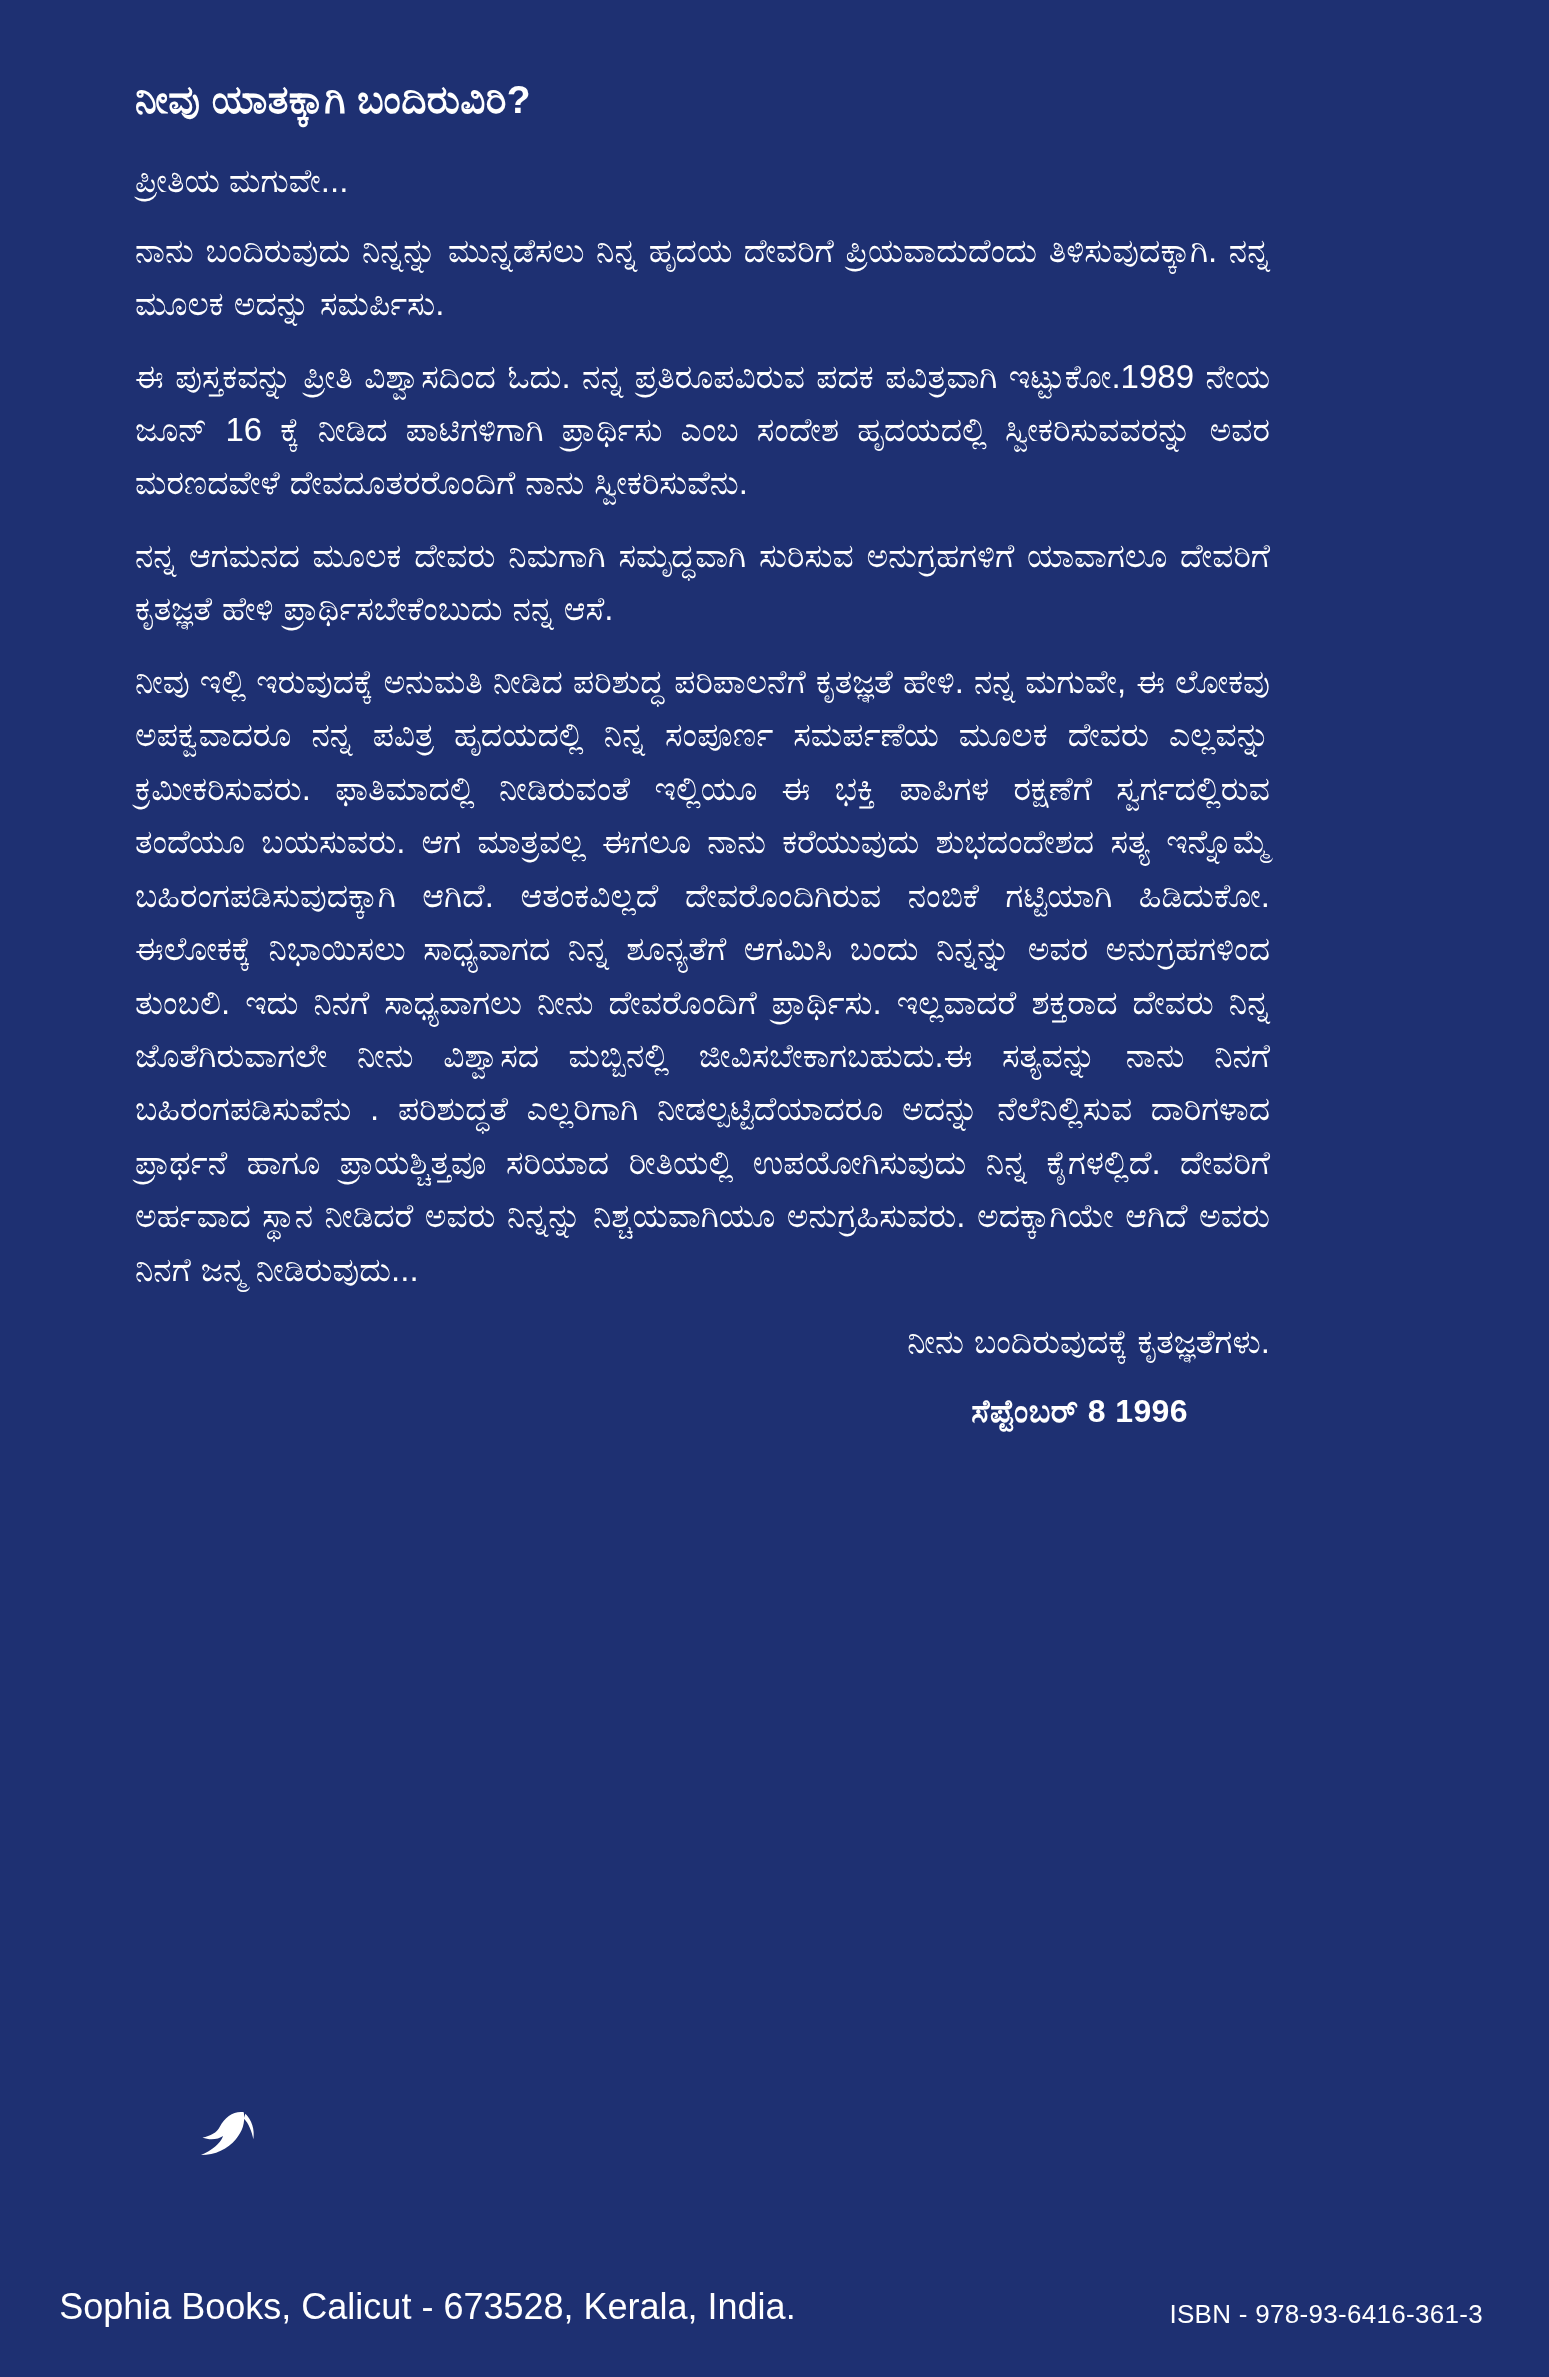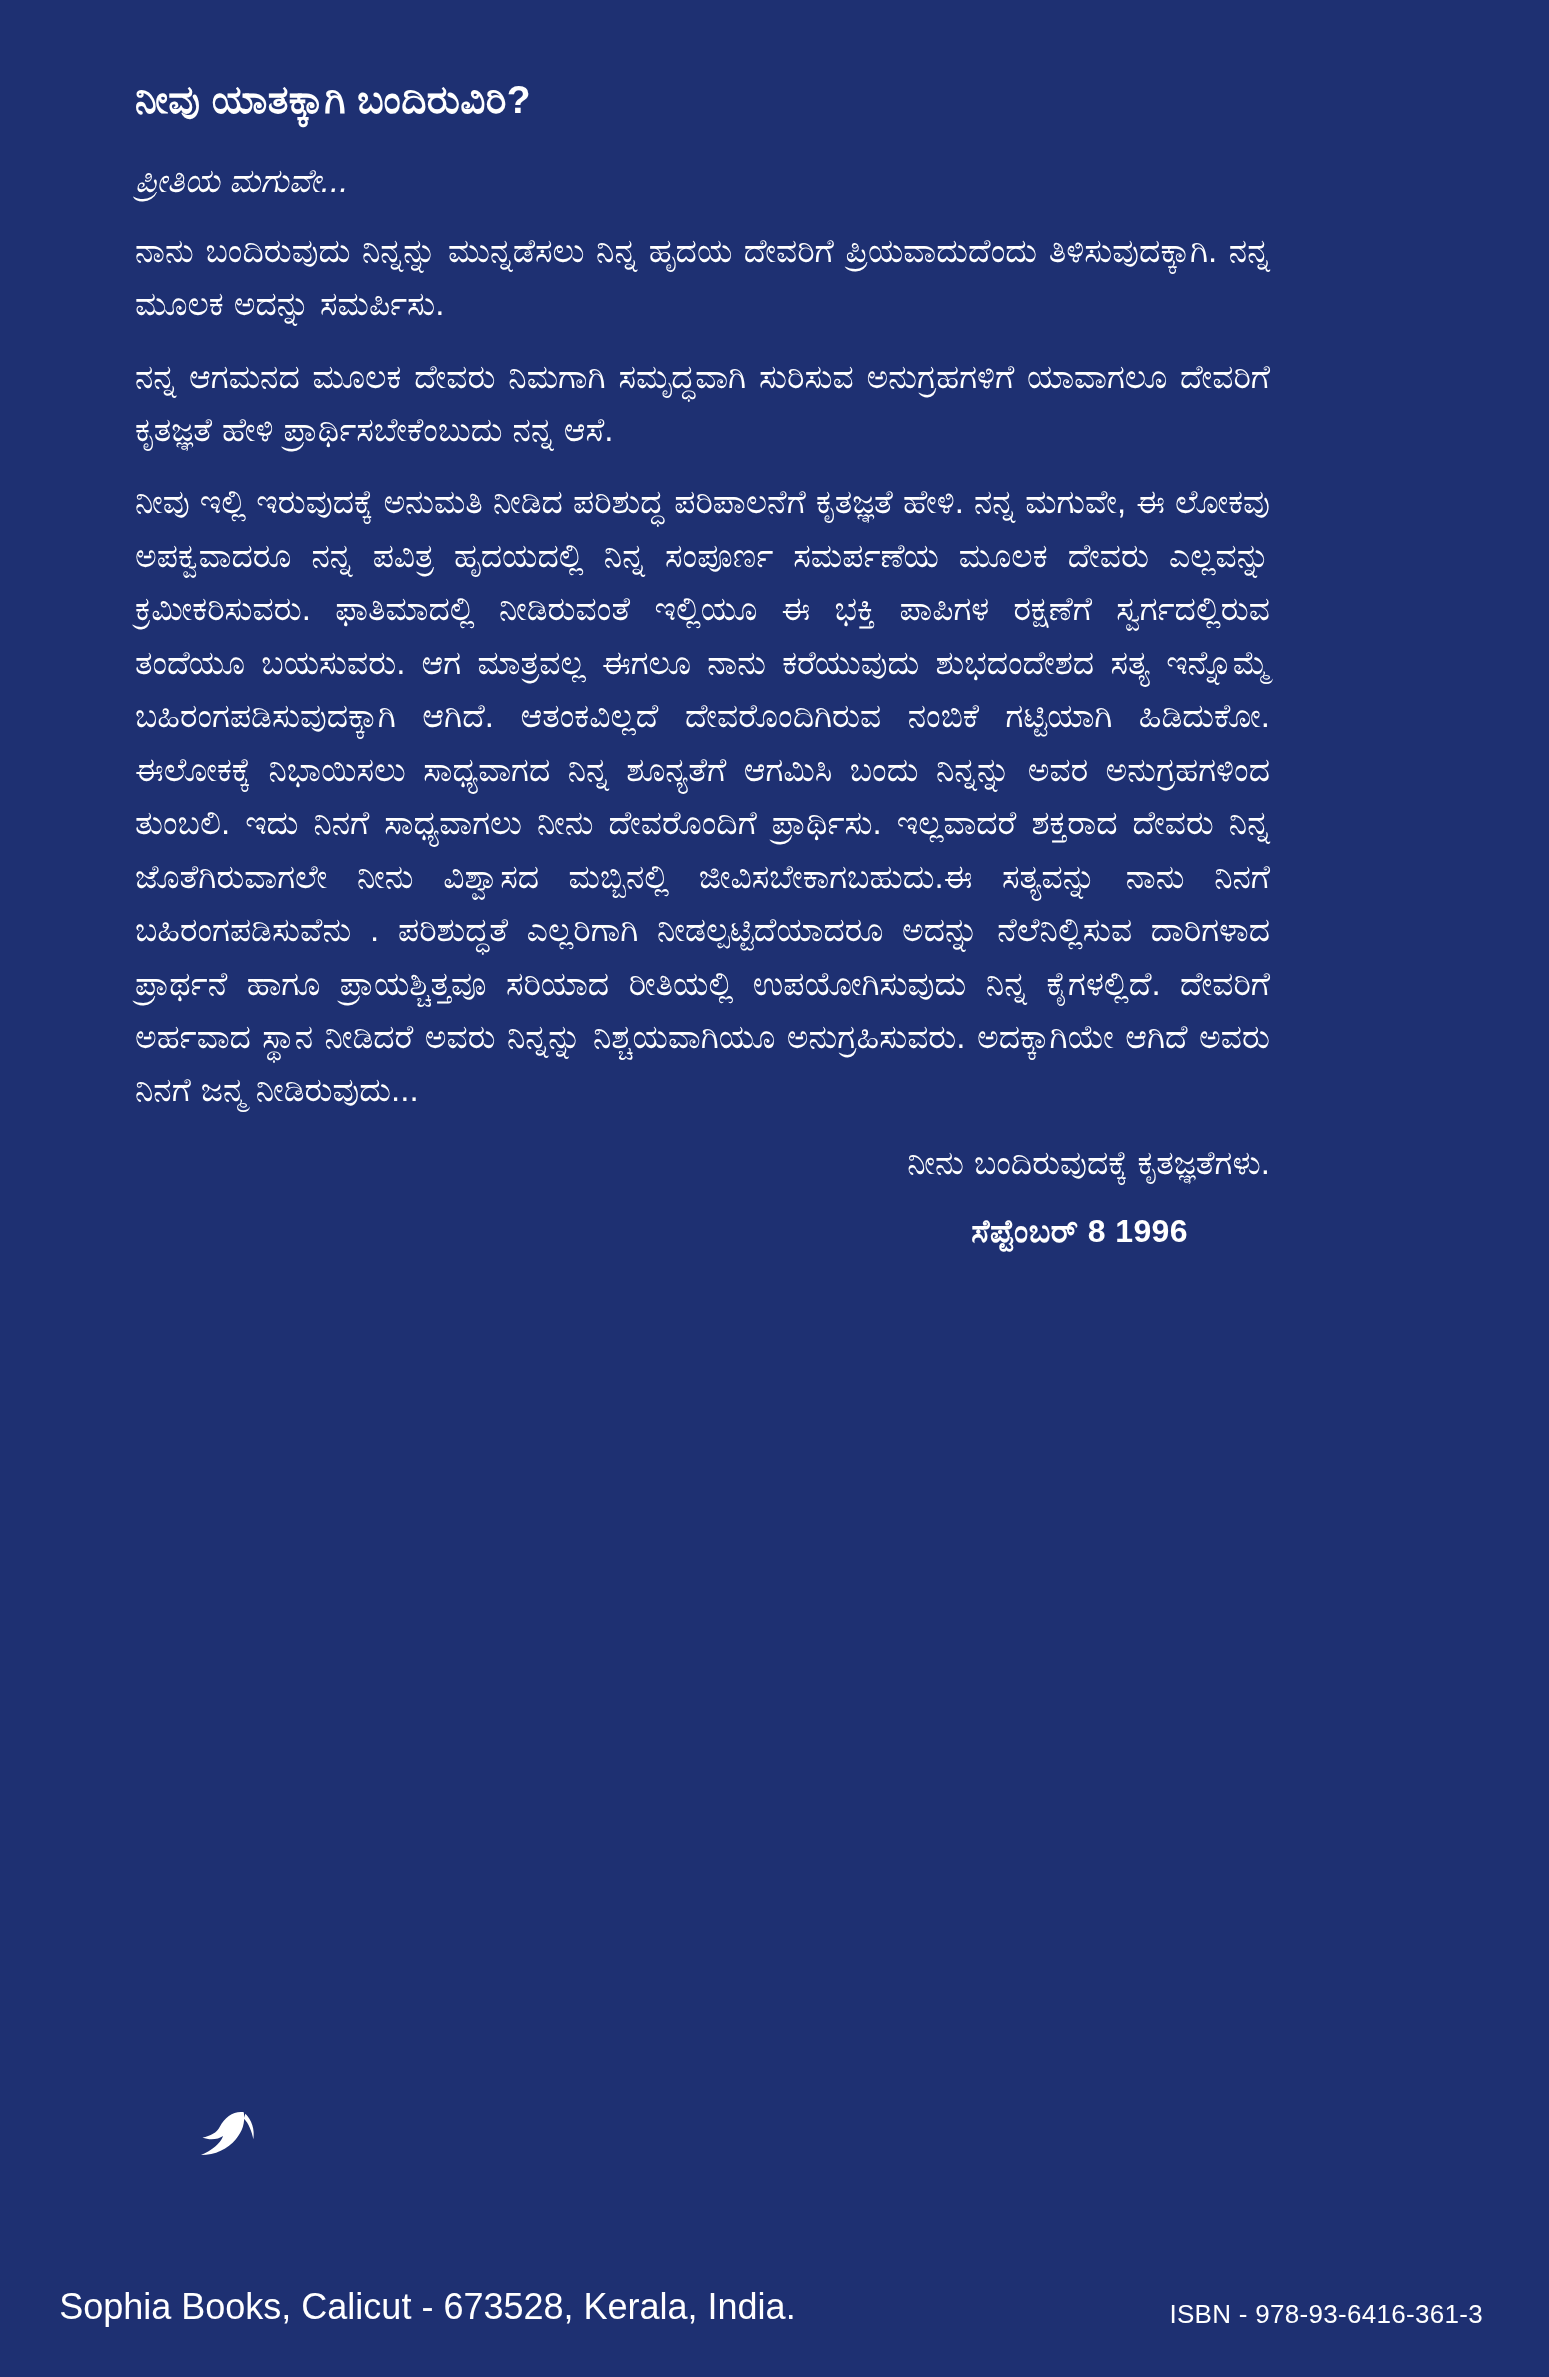--- a/index.html
+++ b/index.html
@@ -26,21 +26,20 @@
     font-size: 39px;
     font-weight: bold;
     letter-spacing: 0.4px;
     margin: 0 0 35px 0;
     line-height: 1.25;
   }
   .salutation {
     font-size: 33px;
     margin: 0 0 21px 0;
     line-height: 1.3;
-    font-style: italic;
   }
   p.body-text {
     font-size: 33px;
     line-height: 1.62;
     margin: 0 12px 19px 0;
     text-align: justify;
     text-justify: inter-word;
     word-spacing: 0.8px;
   }
   p.body-text.no-justify {
@@ -101,20 +100,21 @@
 </head>
 <body>
 
 <div class="page">
 
   <h1 class="title">ನೀವು ಯಾತಕ್ಕಾಗಿ ಬಂದಿರುವಿರಿ?</h1>
 
   <div class="salutation">ಪ್ರೀತಿಯ ಮಗುವೇ...</div>
 
   <p class="body-text">ನಾನು ಬಂದಿರುವುದು ನಿನ್ನನ್ನು ಮುನ್ನಡೆಸಲು ನಿನ್ನ ಹೃದಯ ದೇವರಿಗೆ ಪ್ರಿಯವಾದುದೆಂದು ತಿಳಿಸುವುದಕ್ಕಾಗಿ. ನನ್ನ ಮೂಲಕ ಅದನ್ನು ಸಮರ್ಪಿಸು.</p>
+  <p class="body-text">ಈ ಪುಸ್ತಕವನ್ನು ಪ್ರೀತಿ ವಿಶ್ವಾಸದಿಂದ ಓದು. ನನ್ನ ಪ್ರತಿರೂಪವಿರುವ ಪದಕ ಪವಿತ್ರವಾಗಿ ಇಟ್ಟುಕೋ.1989 ನೇಯ ಜೂನ್ 16 ಕ್ಕೆ ನೀಡಿದ ಪಾಟಿಗಳಿಗಾಗಿ ಪ್ರಾರ್ಥಿಸು ಎಂಬ ಸಂದೇಶ ಹೃದಯದಲ್ಲಿ ಸ್ವೀಕರಿಸುವವರನ್ನು ಅವರ ಮರಣದವೇಳೆ ದೇವದೂತರರೊಂದಿಗೆ ನಾನು ಸ್ವೀಕರಿಸುವೆನು.</p>
   <p class="body-text">ನನ್ನ ಆಗಮನದ ಮೂಲಕ ದೇವರು ನಿಮಗಾಗಿ ಸಮೃದ್ಧವಾಗಿ ಸುರಿಸುವ ಅನುಗ್ರಹಗಳಿಗೆ ಯಾವಾಗಲೂ ದೇವರಿಗೆ ಕೃತಜ್ಞತೆ ಹೇಳಿ ಪ್ರಾರ್ಥಿಸಬೇಕೆಂಬುದು ನನ್ನ ಆಸೆ.</p>
   <p class="body-text">ನೀವು ಇಲ್ಲಿ ಇರುವುದಕ್ಕೆ ಅನುಮತಿ ನೀಡಿದ ಪರಿಶುದ್ಧ ಪರಿಪಾಲನೆಗೆ ಕೃತಜ್ಞತೆ ಹೇಳಿ. ನನ್ನ ಮಗುವೇ, ಈ ಲೋಕವು ಅಪಕ್ವವಾದರೂ ನನ್ನ ಪವಿತ್ರ ಹೃದಯದಲ್ಲಿ ನಿನ್ನ ಸಂಪೂರ್ಣ ಸಮರ್ಪಣೆಯ ಮೂಲಕ ದೇವರು ಎಲ್ಲವನ್ನು ಕ್ರಮೀಕರಿಸುವರು. ಫಾತಿಮಾದಲ್ಲಿ ನೀಡಿರುವಂತೆ ಇಲ್ಲಿಯೂ ಈ ಭಕ್ತಿ ಪಾಪಿಗಳ ರಕ್ಷಣೆಗೆ ಸ್ವರ್ಗದಲ್ಲಿರುವ ತಂದೆಯೂ ಬಯಸುವರು. ಆಗ ಮಾತ್ರವಲ್ಲ ಈಗಲೂ ನಾನು ಕರೆಯುವುದು ಶುಭದಂದೇಶದ ಸತ್ಯ ಇನ್ನೊಮ್ಮೆ ಬಹಿರಂಗಪಡಿಸುವುದಕ್ಕಾಗಿ ಆಗಿದೆ. ಆತಂಕವಿಲ್ಲದೆ ದೇವರೊಂದಿಗಿರುವ ನಂಬಿಕೆ ಗಟ್ಟಿಯಾಗಿ ಹಿಡಿದುಕೋ. ಈಲೋಕಕ್ಕೆ ನಿಭಾಯಿಸಲು ಸಾಧ್ಯವಾಗದ ನಿನ್ನ ಶೂನ್ಯತೆಗೆ ಆಗಮಿಸಿ ಬಂದು ನಿನ್ನನ್ನು ಅವರ ಅನುಗ್ರಹಗಳಿಂದ ತುಂಬಲಿ. ಇದು ನಿನಗೆ ಸಾಧ್ಯವಾಗಲು ನೀನು ದೇವರೊಂದಿಗೆ ಪ್ರಾರ್ಥಿಸು. ಇಲ್ಲವಾದರೆ ಶಕ್ತರಾದ ದೇವರು ನಿನ್ನ ಜೊತೆಗಿರುವಾಗಲೇ ನೀನು ವಿಶ್ವಾಸದ ಮಬ್ಬಿನಲ್ಲಿ ಜೀವಿಸಬೇಕಾಗಬಹುದು.ಈ ಸತ್ಯವನ್ನು ನಾನು ನಿನಗೆ ಬಹಿರಂಗಪಡಿಸುವೆನು . ಪರಿಶುದ್ಧತೆ ಎಲ್ಲರಿಗಾಗಿ ನೀಡಲ್ಪಟ್ಟಿದೆಯಾದರೂ ಅದನ್ನು ನೆಲೆನಿಲ್ಲಿಸುವ ದಾರಿಗಳಾದ ಪ್ರಾರ್ಥನೆ ಹಾಗೂ ಪ್ರಾಯಶ್ಚಿತ್ತವೂ ಸರಿಯಾದ ರೀತಿಯಲ್ಲಿ ಉಪಯೋಗಿಸುವುದು ನಿನ್ನ ಕೈಗಳಲ್ಲಿದೆ. ದೇವರಿಗೆ ಅರ್ಹವಾದ ಸ್ಥಾನ ನೀಡಿದರೆ ಅವರು ನಿನ್ನನ್ನು ನಿಶ್ಚಯವಾಗಿಯೂ ಅನುಗ್ರಹಿಸುವರು. ಅದಕ್ಕಾಗಿಯೇ ಆಗಿದೆ ಅವರು ನಿನಗೆ ಜನ್ಮ ನೀಡಿರುವುದು...</p>
   <p class="body-text no-justify">ನೀನು ಬಂದಿರುವುದಕ್ಕೆ ಕೃತಜ್ಞತೆಗಳು.</p>
 
   <div class="date-line">ಸೆಪ್ಟೆಂಬರ್ 8 1996</div>
 
   <div class="footer">
     <div class="logo-wrap">
       <span class="logo-bird">
         <svg width="67" height="62" viewBox="0 0 84 78" xmlns="http://www.w3.org/2000/svg">

